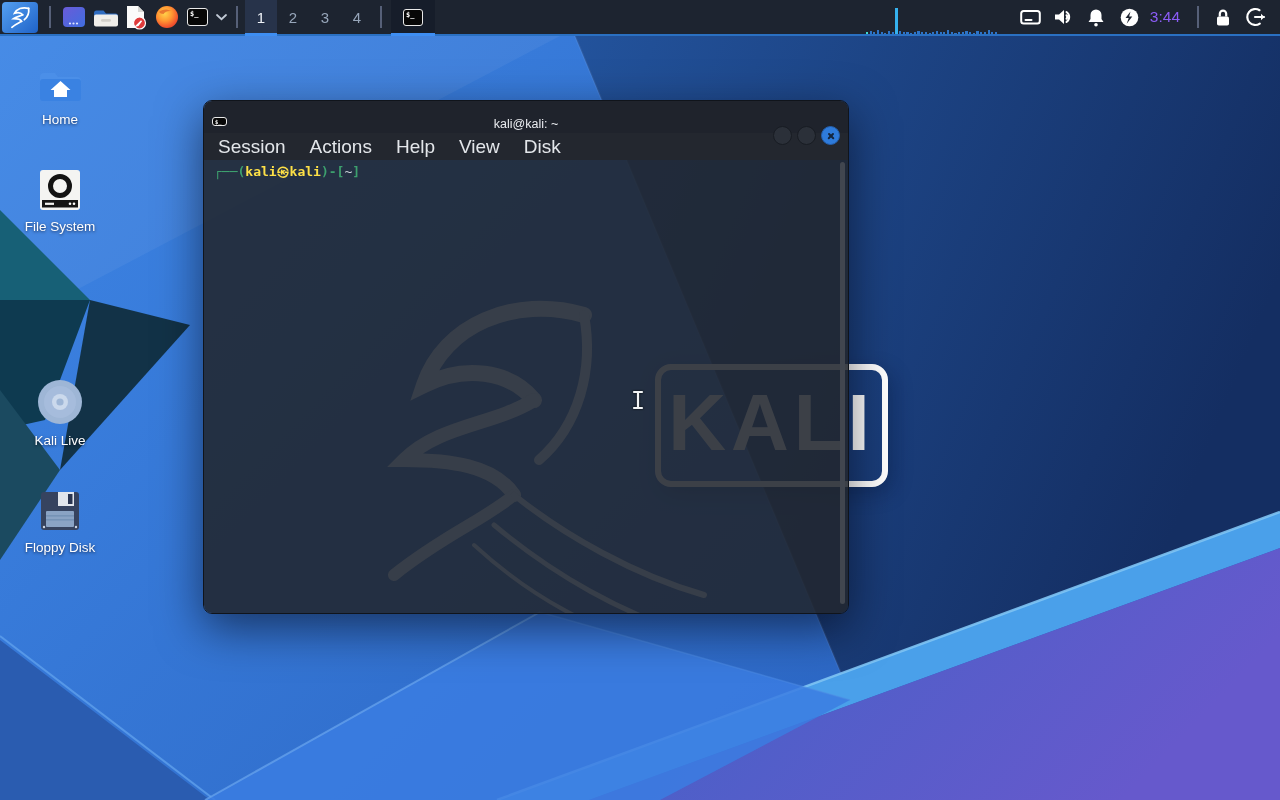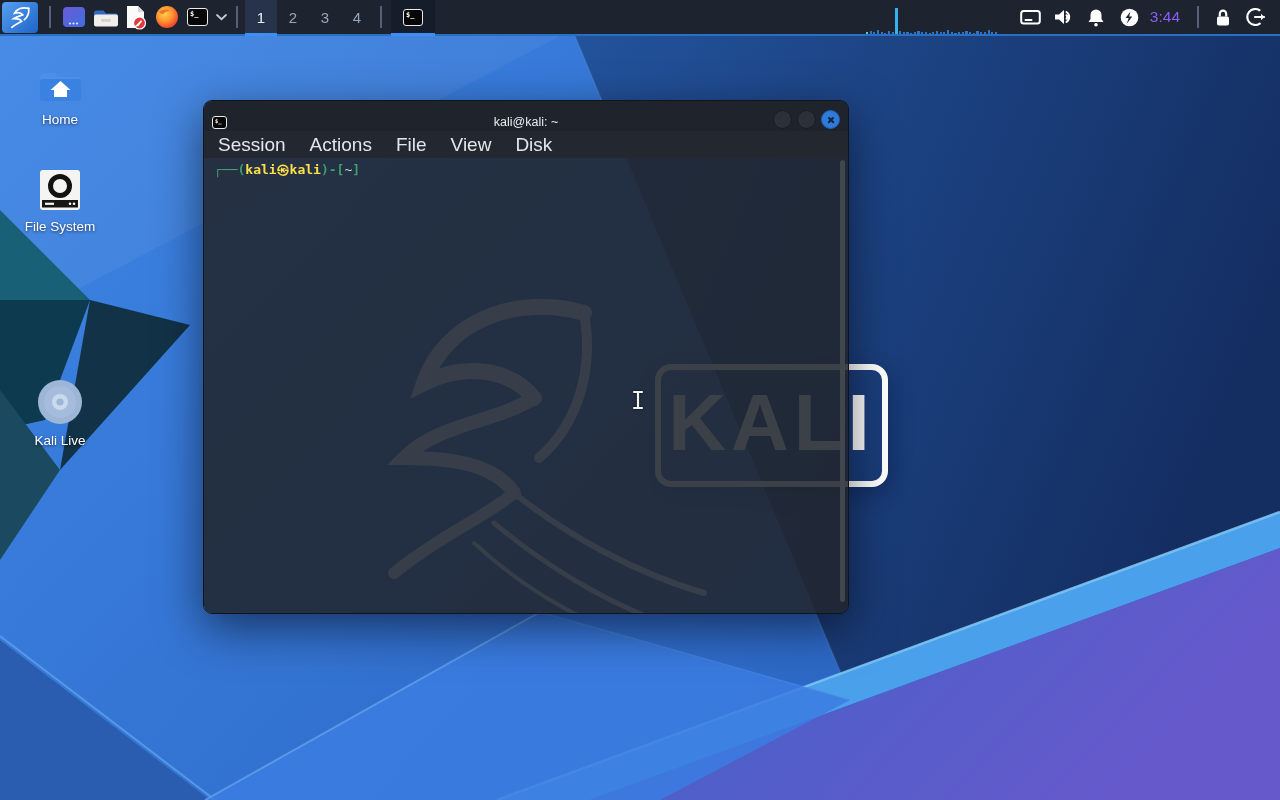--- a/index.html
+++ b/index.html
@@ -54,22 +54,22 @@
     margin-right:10px; }
   .net-bar { width:2.2px; flex:none; }
 
   .tray-btn { width:33px; height:34px; display:flex; align-items:center; justify-content:center; }
   .clock { color:#8b5cf6; font-size:15.5px; padding:0 10px 0 4px; }
 
   
   .term-win { position:absolute; left:203px; top:100px; width:646px; height:514px; z-index:5;
     border-radius:9px; overflow:hidden; border:1px solid #10141b;
     box-shadow:0 14px 46px rgba(0,0,10,.55); }
-  .title-bar { height:30px; background:#1f232c; display:flex; align-items:flex-end;
-    padding:2px 8px; position:relative; }
+  .title-bar { height:30px; background:#1f232c; display:flex; align-items:flex-start;
+    padding:16px 8px; position:relative;flex-direction:column; }
   .title-txt { position:absolute; left:0; right:0; text-align:center; color:#e9ebef;
     font-size:12.5px; }
   .win-btns { margin-left:auto; display:flex; gap:5px; z-index:1; }
   .wbtn { width:19px; height:19px; border-radius:50%; background:#2b3039;
     border:1px solid #181c23; position:relative; }
   .wbtn.close { background:#2e7bdb; border-color:#2560ad; }
   .wbtn.close::before, .wbtn.close::after { content:""; position:absolute; left:4.5px; top:8px;
     width:8px; height:2.4px; background:#14263f; border-radius:1px; }
   .wbtn.close::before { transform:rotate(45deg); }
   .wbtn.close::after  { transform:rotate(-45deg); }
@@ -166,37 +166,52 @@
       <svg width="46" height="46" viewBox="0 0 46 46">
         <circle cx="23" cy="23" r="22" fill="#9eb6d6"></circle>
         <circle cx="23" cy="23" r="16" fill="#a9bfde" opacity="0.7"></circle>
         <circle cx="23" cy="23" r="8" fill="#cbd9ec"></circle>
         <circle cx="23" cy="23" r="3.6" fill="#9eb6d6"></circle>
       </svg>
     </div>
     <div class="lbl">Kali Live</div>
   </div>
 
+  <div class="desk-item" style="top:480px;">
+    <div class="ico">
+      <svg width="42" height="42" viewBox="0 0 42 42">
+        <rect x="2" y="2" width="38" height="38" rx="3" fill="#36435f"></rect>
+        <rect x="19" y="2" width="16" height="14" fill="#e2e6ec"></rect>
+        <rect x="29" y="4" width="4.5" height="10" fill="#2a3550"></rect>
+        <rect x="7" y="21" width="28" height="16" rx="1" fill="#8aa3c4"></rect>
+        <rect x="7" y="25" width="28" height="1.6" fill="#7693b6"></rect>
+        <rect x="7" y="29" width="28" height="1.6" fill="#7693b6"></rect>
+        <circle cx="5" cy="37" r="1.2" fill="#cdd6e2"></circle>
+        <circle cx="37" cy="37" r="1.2" fill="#cdd6e2"></circle>
+      </svg>
+    </div>
+    <div class="lbl">Floppy Disk</div>
+  </div>
 
   <div class="term-win">
     <div class="title-bar">
       <div class="term-ico tiny">
         <span>$_</span>
       </div>
       <div class="title-txt">kali@kali: ~</div>
       <div class="win-btns">
         <div class="wbtn"></div>
         <div class="wbtn"></div>
         <div class="wbtn close"></div>
       </div>
     </div>
     <div class="menu-bar">
       <span class="menu-item">Session</span>
       <span class="menu-item">Actions</span>
-      <span class="menu-item">File</span>
+      <span class="menu-item">Help</span>
       <span class="menu-item">View</span>
       <span class="menu-item">Disk</span>
     </div>
     <div class="term-body">
       <svg class="dragon" width="420" height="380" viewBox="0 0 420 380">
         <g fill="none" stroke="#3a404a" stroke-linecap="round" opacity="0.9">
           <path stroke-width="16" d="M250,40 C180,20 110,50 90,110 C130,90 175,95 200,125"></path>
           <path stroke-width="14" d="M200,125 C160,150 105,150 70,185 C115,185 160,190 180,220"></path>
           <path stroke-width="12" d="M180,220 C150,245 110,260 60,300"></path>
           <path stroke-width="10" d="M250,40 C260,95 245,150 205,185"></path>

